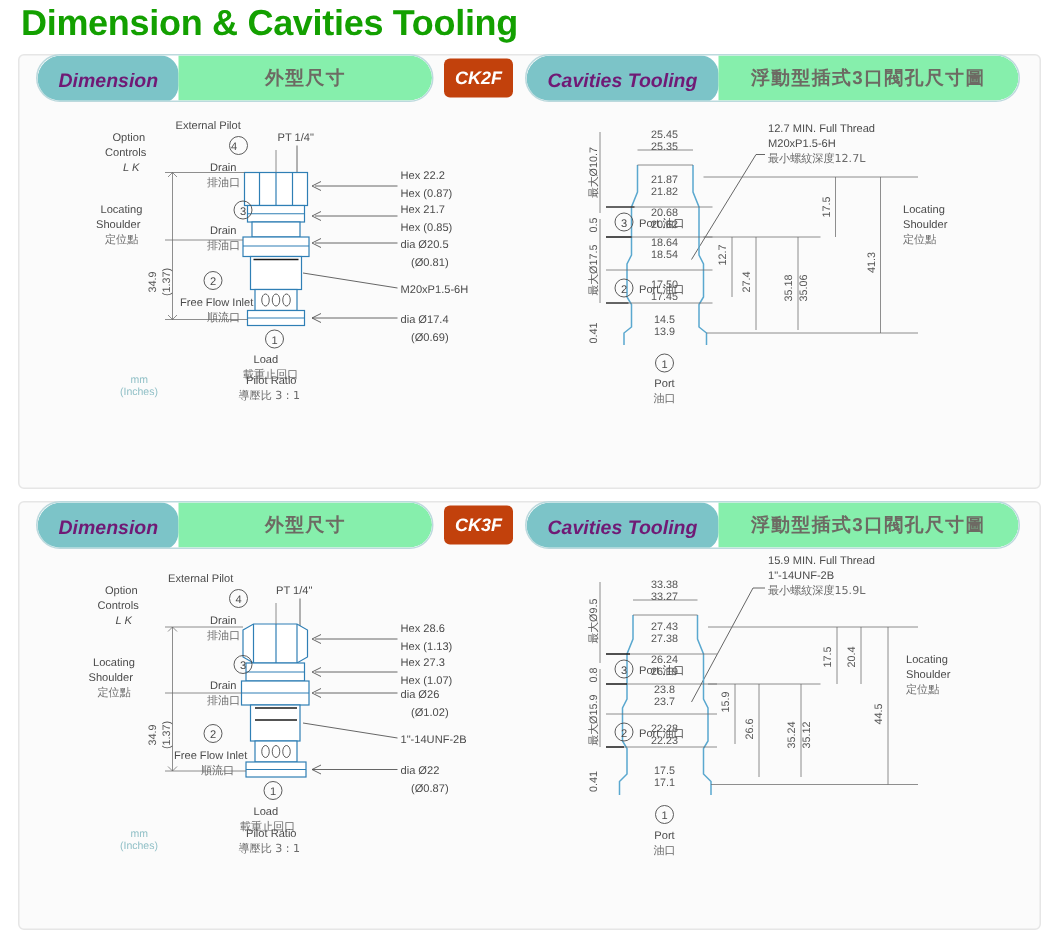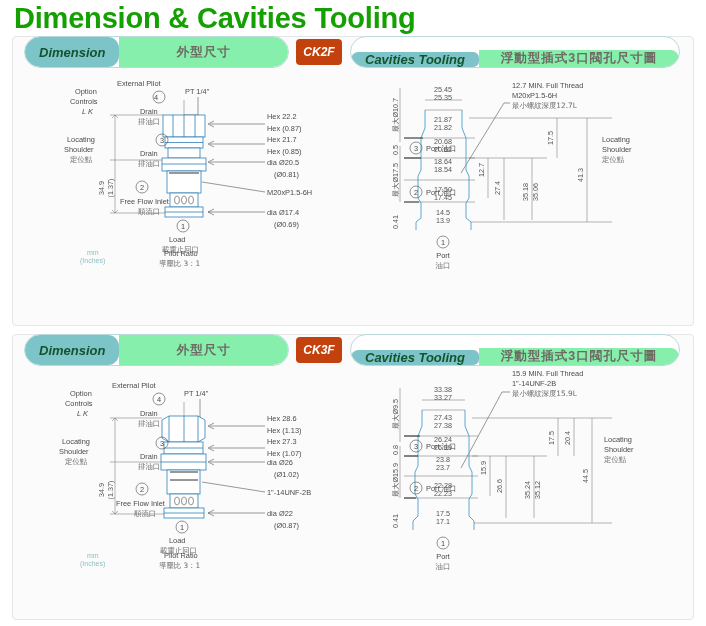--- a/index.html
+++ b/index.html
@@ -5,21 +5,21 @@
   html,body{margin:0;padding:0;}
   body{
     width:706px;height:626px;
     background:#ffffff;
     font-family:"Liberation Sans","DejaVu Sans",sans-serif;
     overflow:hidden;
     position:relative;
   }
   .page-title{
     position:absolute;left:14px;top:2px;
-    font-size:29px;font-weight:bold;color:#13a000;
+    font-size:24px;font-weight:bold;color:#13a000;
     letter-spacing:-0.2px;
   }
 
   
   .panel{position:absolute;left:12px;width:682px;}
   .panel.p1{top:36px;height:290px;}
   .panel.p2{top:334px;height:286px;}
 
   .panel-bg{
     position:absolute;left:0;top:0;right:0;bottom:0;
@@ -33,27 +33,27 @@
   .tabgroup{
     position:absolute;top:0;height:32px;
     background:#ffffff;
     border:1px solid #bcd9dd;
     border-radius:16px;
     box-sizing:border-box;
     overflow:hidden;
     display:flex;align-items:stretch;
   }
   .tabgroup.g1{left:12px;width:265px;}
-  .tabgroup.g2{left:338px;width:330px;align-items:flex-end;}
+  .tabgroup.g2{left:338px;width:330px;}
   .tab-en{
     background:#7cc4c8;
-    color:#14532d;
+    color:#701a75;
     font-style:italic;font-weight:bold;font-size:13px;
     display:flex;align-items:center;justify-content:center;
-    padding:0 14px;
+    padding:16px 14px;
     border-radius:16px 12px 12px 16px;
   }
   .tab-cn{
     flex:1;
     background:#86efac;
     color:#6d6a63;
     font-weight:bold;font-size:12.5px;
     display:flex;align-items:center;justify-content:center;
     letter-spacing:1px;
     border-radius:0 16px 16px 0;

